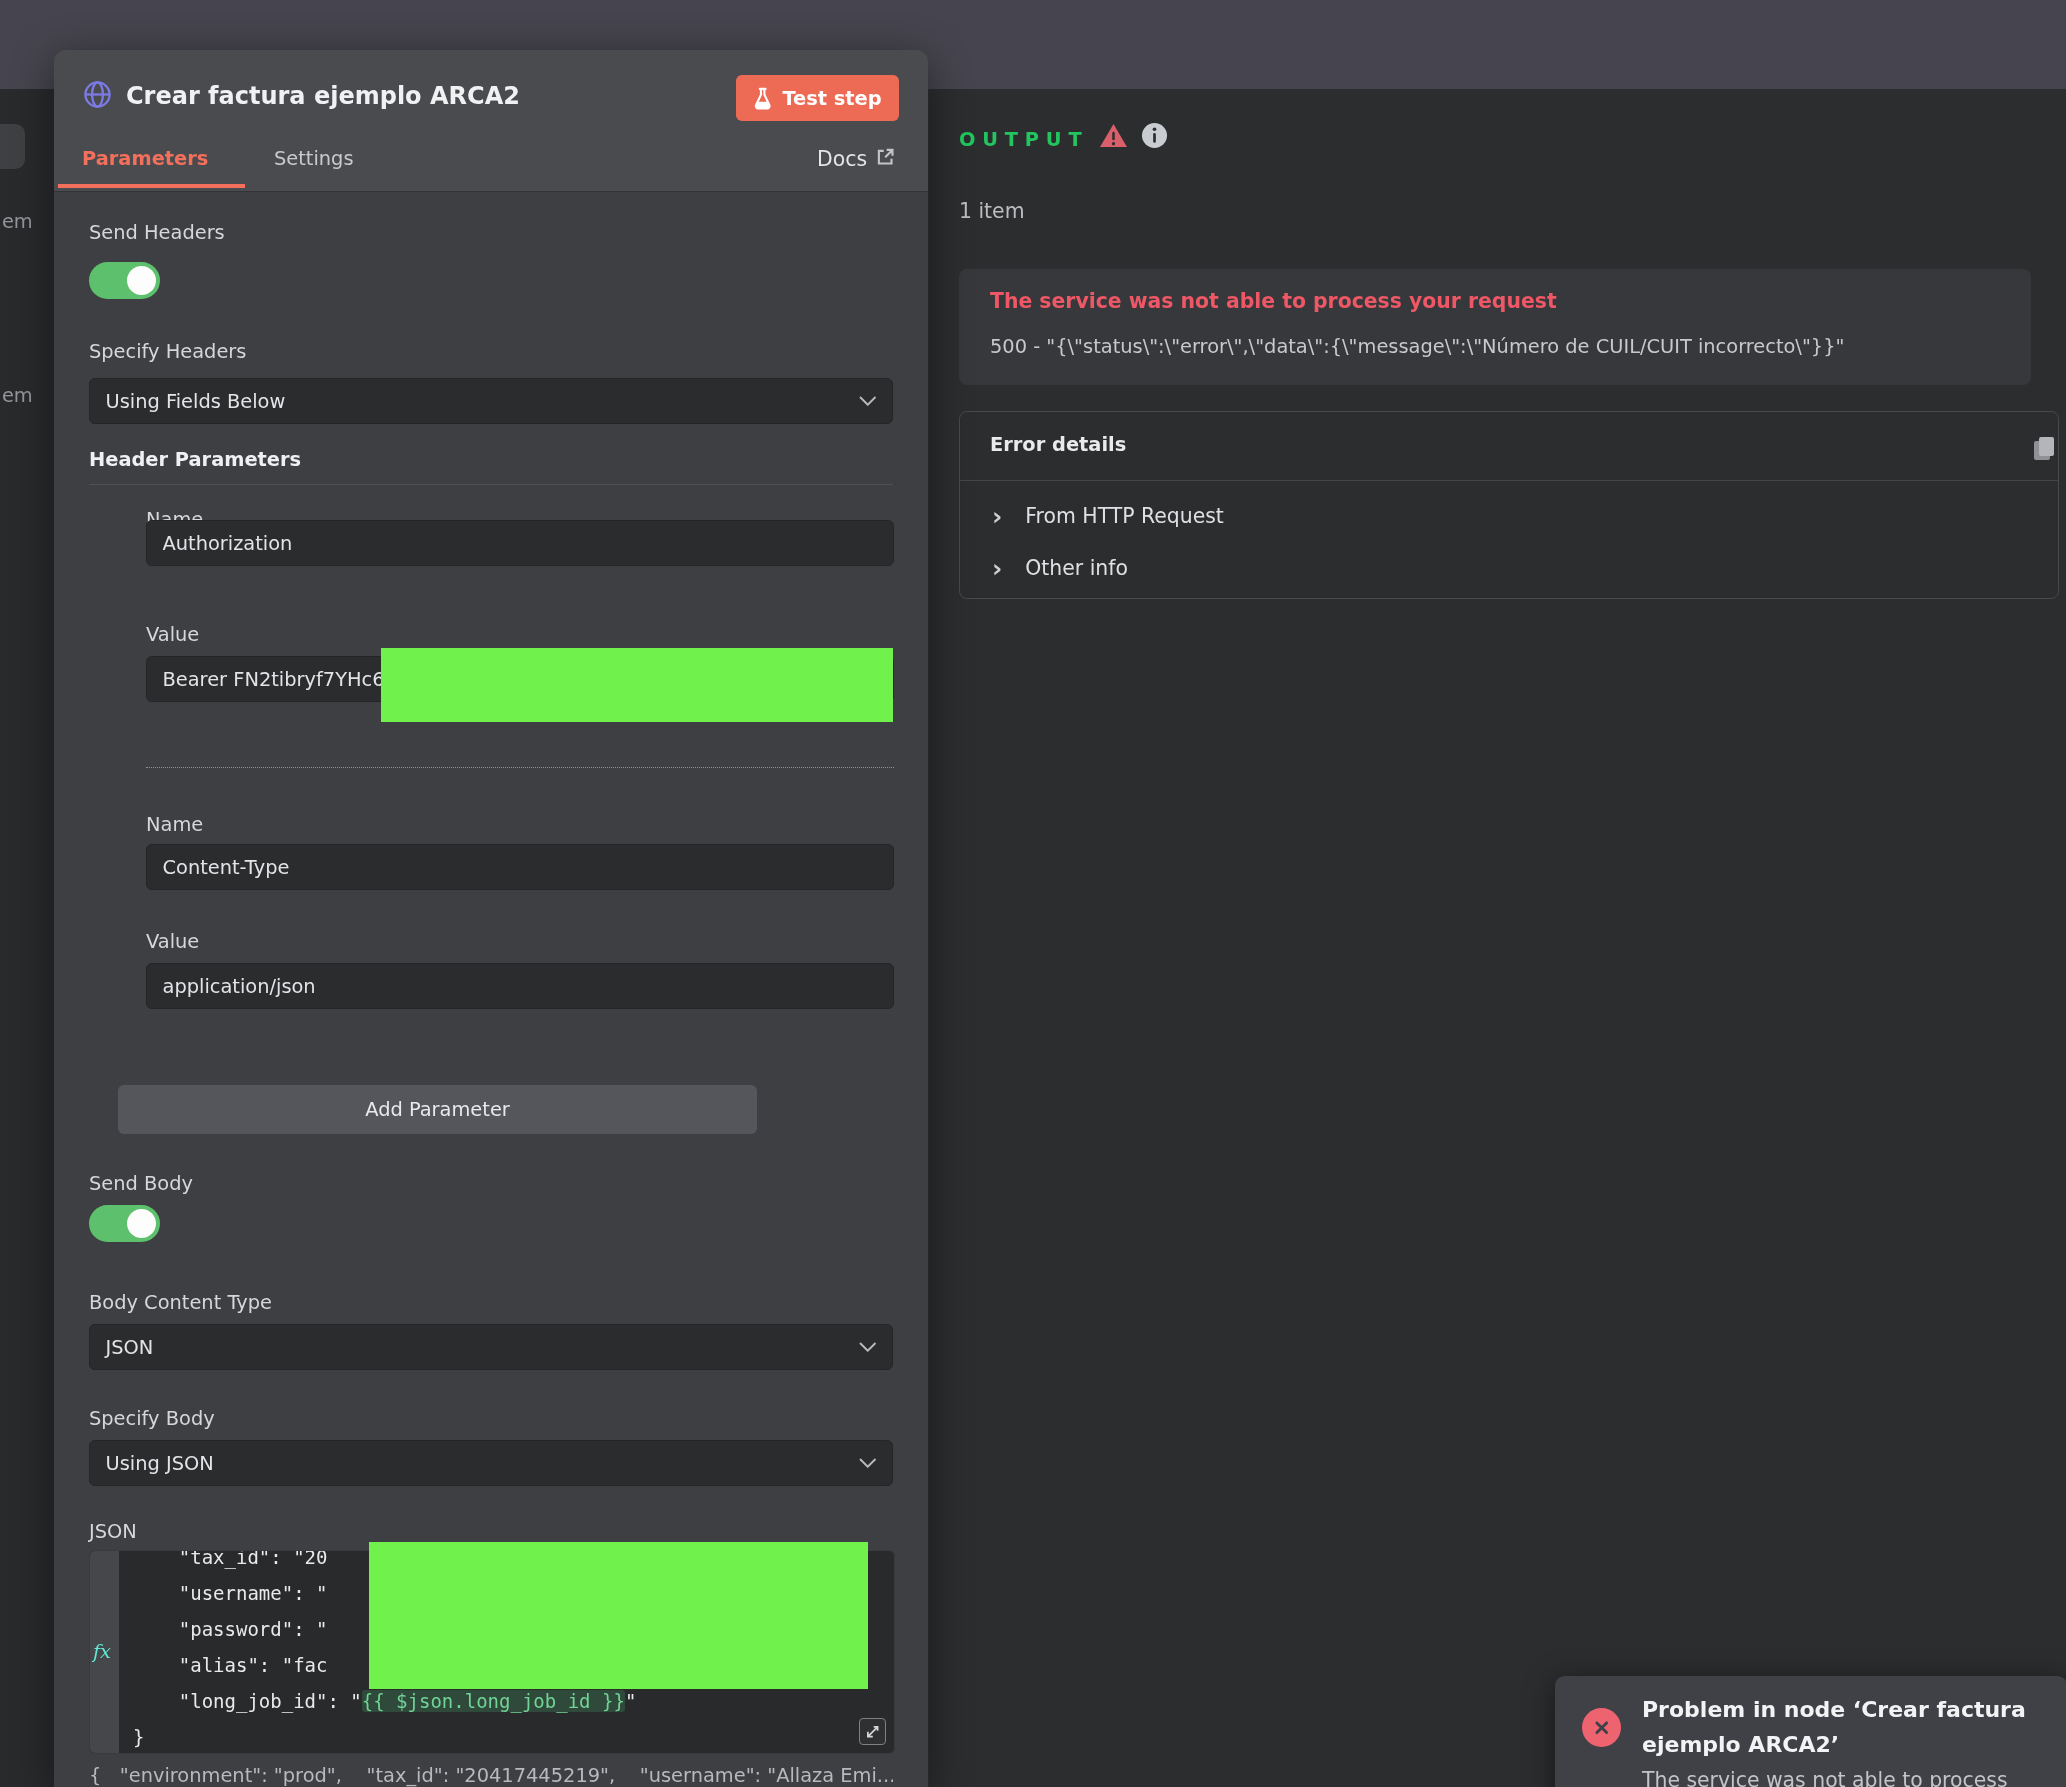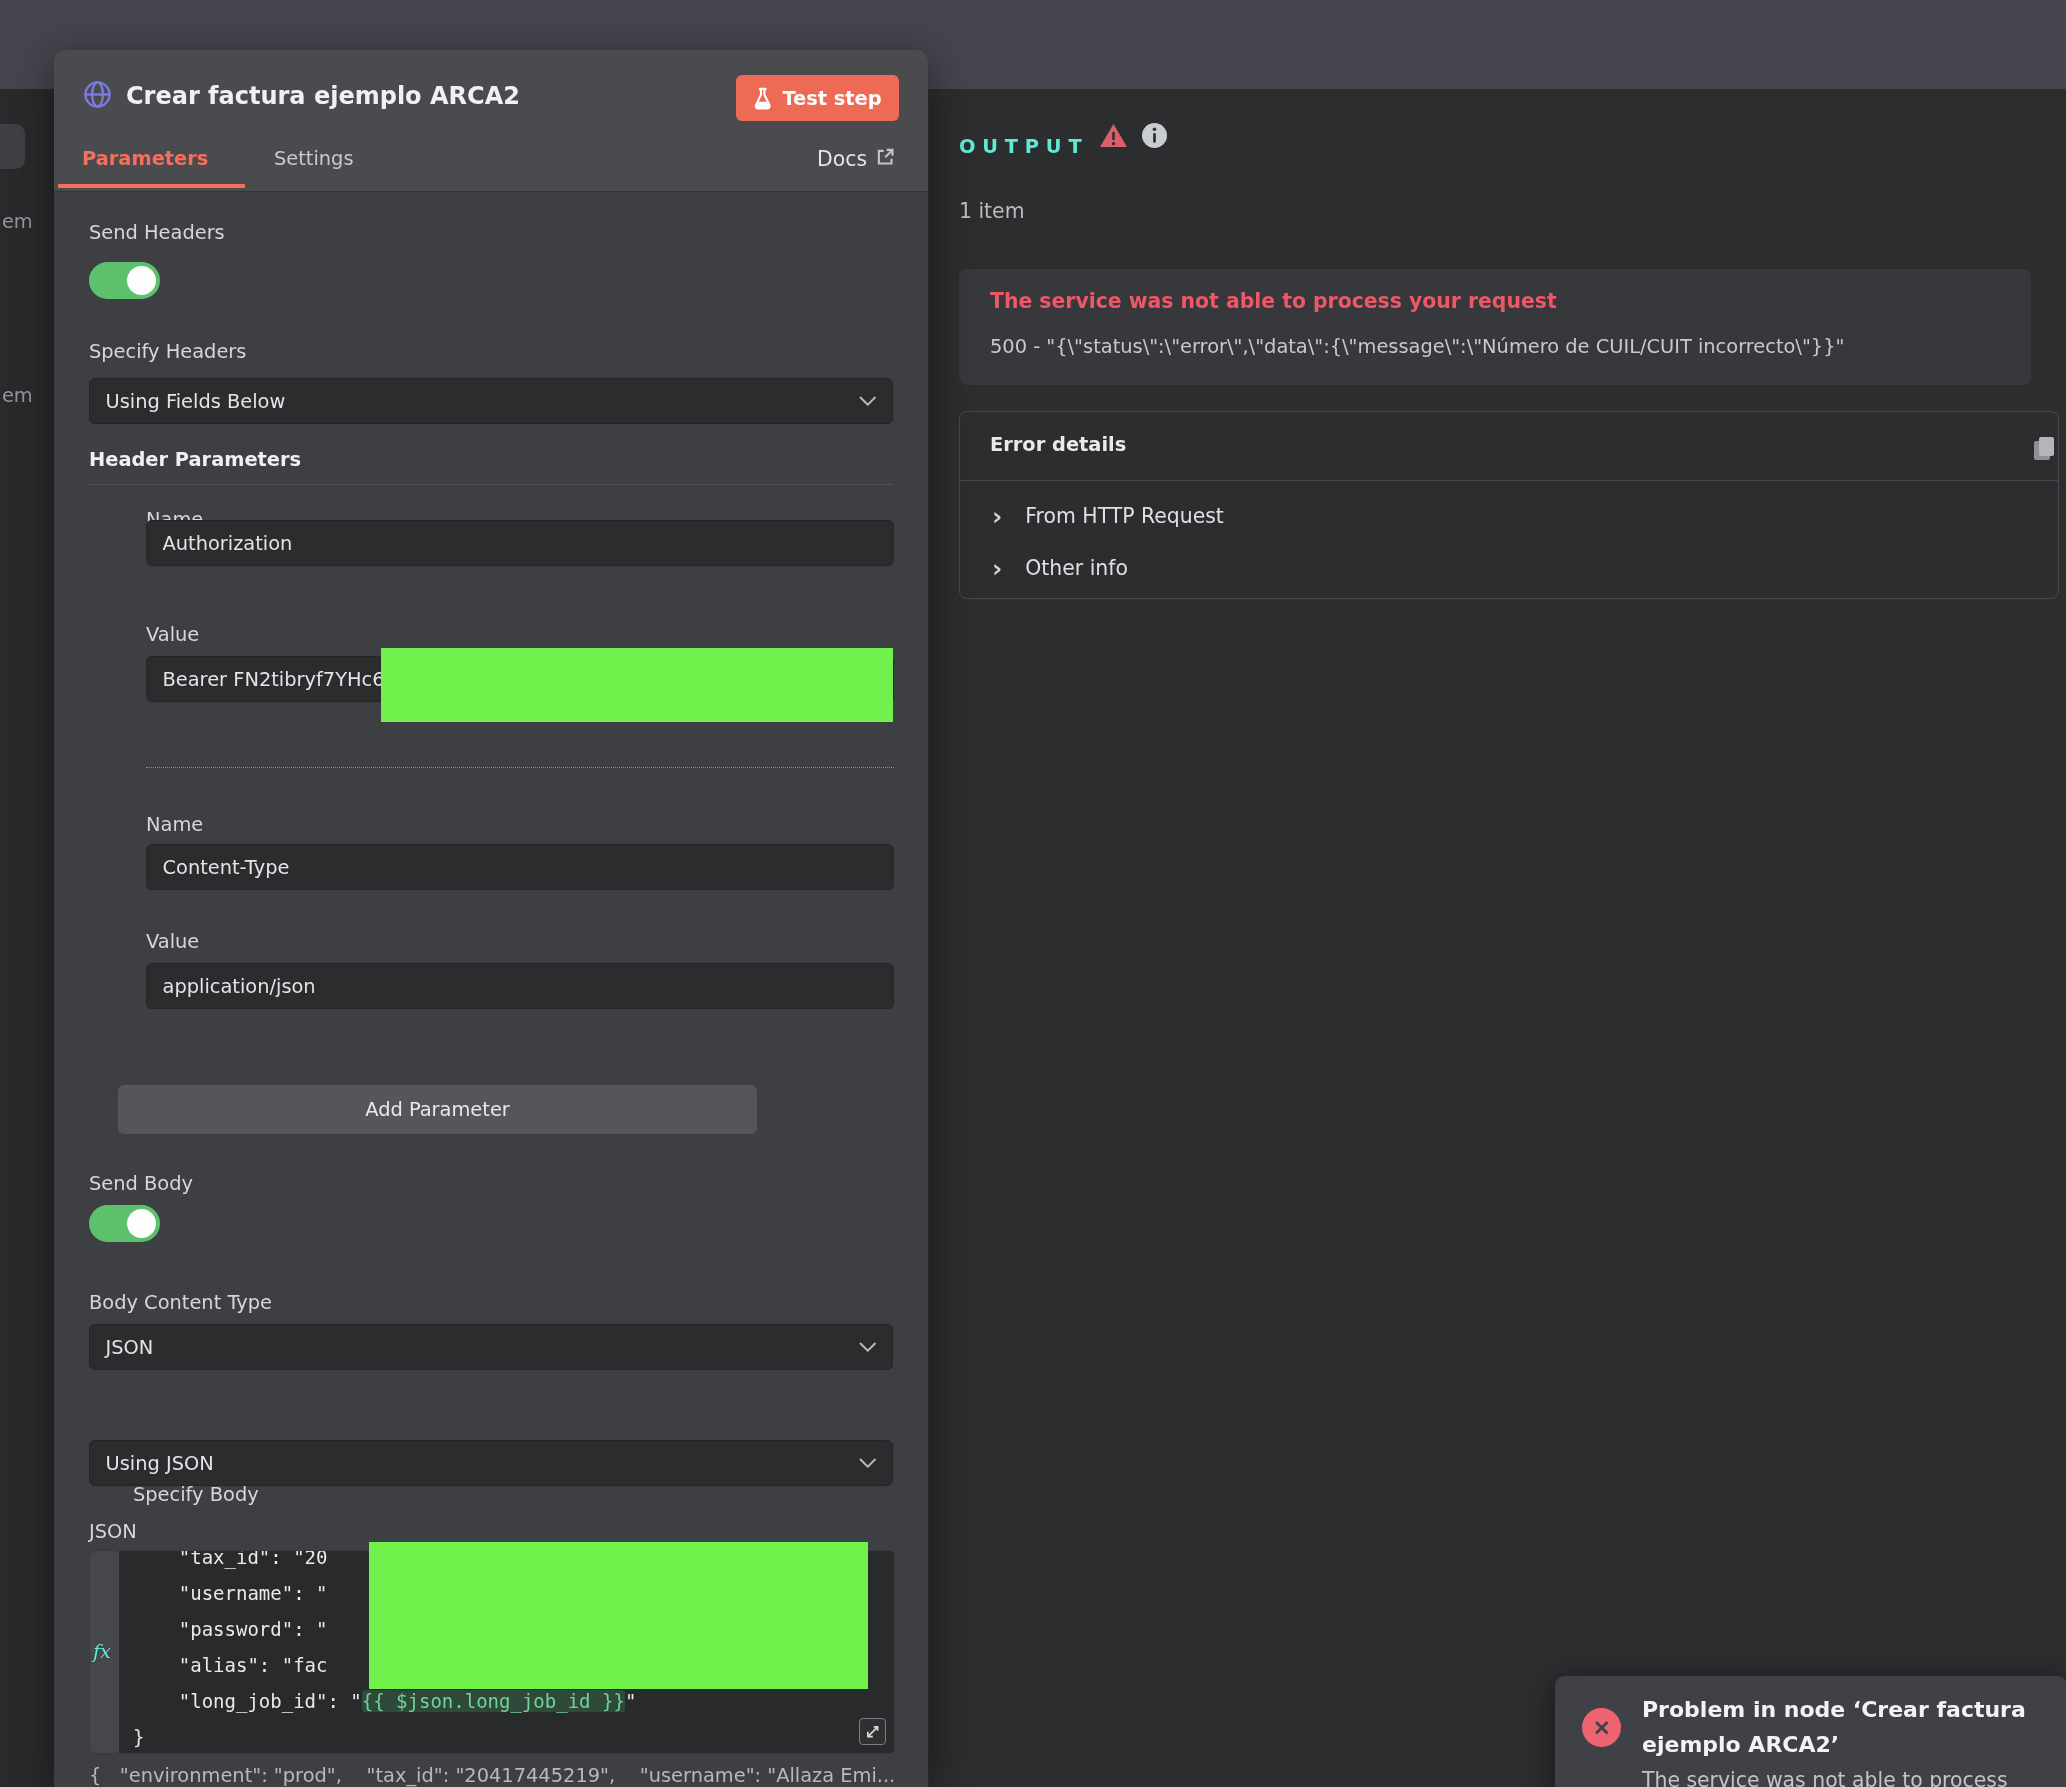--- a/index.html
+++ b/index.html
@@ -39,21 +39,21 @@
   .editor{left:89px;top:1550px;width:804px;height:202px;background:#292a2c;border:1px solid #3a3b3e;border-radius:5.8px;overflow:hidden;}
   .gutter{position:absolute;left:0;top:0;width:29px;height:100%;background:#46474a;}
   .fx{position:absolute;left:2.9px;top:89px;color:#5eead4;font-size:19.4px;font-style:italic;font-family:"DejaVu Serif","Liberation Serif",serif;}
   .code{position:absolute;left:43px;top:-11.6px;margin:0;font-family:"DejaVu Sans Mono","Liberation Mono",monospace;font-size:19px;line-height:36px;color:#e8e9eb;white-space:pre;}
   .expr{color:#72d397;background:#2f4a3a;border-radius:2.9px;}
   .expand-box{position:absolute;right:7.8px;bottom:7.8px;width:25px;height:25px;border:1px solid #7e8085;border-radius:3.9px;background:#2f3032;display:flex;align-items:center;justify-content:center;}
   .eval-line{left:89px;top:1764px;width:804px;color:#b8b9be;font-size:19.4px;white-space:pre;overflow:hidden;}
 
   
   .output-panel{left:929px;top:89px;width:1138px;height:1698px;background:#2c2d2f;}
-  .output-title{left:959px;top:135px;color:#5eead4;font-size:19.4px;font-weight:600;letter-spacing:6.8px;}
+  .output-title{left:959px;top:128px;color:#22c55e;font-size:19.4px;font-weight:600;letter-spacing:6.8px;}
   .items-count{left:959px;top:199px;color:#bcbdc0;font-size:20.4px;}
   .err-box{left:959px;top:269px;width:1072px;height:116px;background:#37383b;border-radius:7.8px;}
   .err-title{left:990px;top:289px;color:#ee5765;font-size:20.4px;font-weight:600;}
   .err-detail{left:990px;top:335px;color:#c8c9cd;font-size:19.4px;}
   .det-box{left:959px;top:411px;width:1100px;height:188px;border:1px solid #48494d;border-radius:7.8px;box-sizing:border-box;}
   .det-head{left:990px;top:433px;color:#e9eaec;font-size:19.4px;font-weight:600;}
   .det-divider{left:960px;top:480px;width:1098px;height:1px;background:#45464a;}
   .det-row{display:flex;align-items:center;gap:23px;color:#dfe0e3;font-size:20.4px;cursor:pointer;}
   .chev{color:#cfd0d3;font-size:25px;font-weight:700;line-height:1;}
   .copy-icon{left:2034px;top:437px;width:23px;height:25px;}
@@ -178,21 +178,21 @@
     </div>
 
   <div class="abs lbl" style="left:89px;top:1291px;">Body Content Type</div>
   <div class="abs select" style="left:89px;top:1324px;">
     <span>JSON</span>
     <svg width="17.5" height="9.7" viewBox="0 0 18 10">
         <polyline points="1,1 9,9 17,1" fill="none" stroke="#b9babd" stroke-width="2"></polyline>
       </svg>
   </div>
 
-  <div class="abs lbl" style="left:89px;top:1483px;margin-left:44px;">Specify Body</div>
+  <div class="abs lbl" style="left:89px;top:1407px;">Specify Body</div>
   <div class="abs select" style="left:89px;top:1440px;">
     <span>Using JSON</span>
     <svg width="17.5" height="9.7" viewBox="0 0 18 10">
         <polyline points="1,1 9,9 17,1" fill="none" stroke="#b9babd" stroke-width="2"></polyline>
       </svg>
   </div>
 
   <div class="abs lbl" style="left:89px;top:1520px;">JSON</div>
   <div class="abs editor">
     <div class="gutter"></div>

